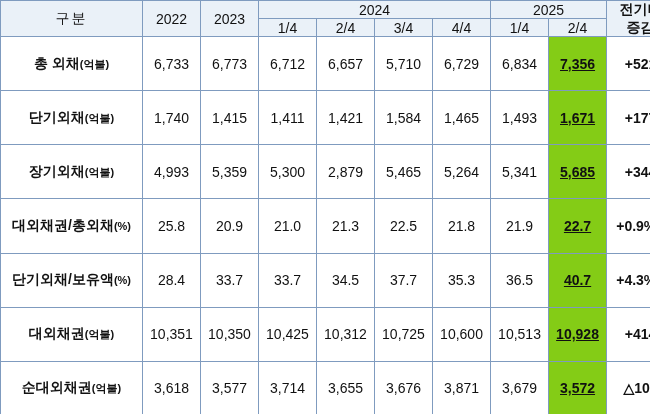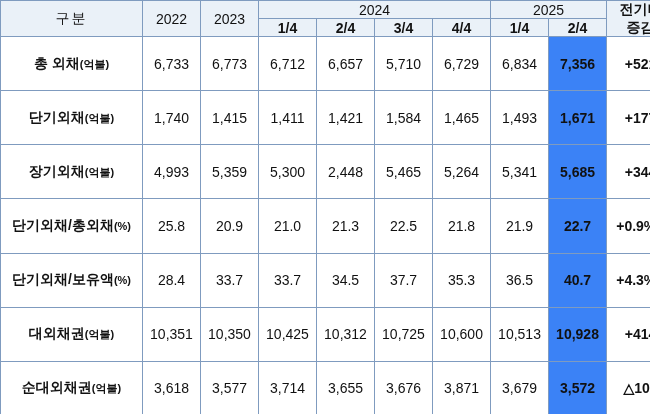--- a/index.html
+++ b/index.html
@@ -36,21 +36,21 @@
   }
   th.head-gubun {
     font-size: 17px;
     letter-spacing: 2px;
   }
   th.head-year {
     font-size: 16px;
   }
   th.head-q {
     font-size: 14px;
-    font-weight: bold;
+    font-weight: normal;
     margin-top: 45px;
   }
   th.head-chg {
     font-size: 14px;
     line-height: 1.25;
     font-weight: bold;
   }
   
   td.rowlabel {
     text-align: center;
@@ -65,22 +65,23 @@
   
   td.num {
     font-size: 14.5px;
     font-weight: bold;
   }
   td.num.plain {
     font-weight: normal;
   }
   
   td.hl {
-    background: #3b82f6;
-    font-weight: bold;
+    background: #84cc16;
+    font-weight: bold;
+    text-decoration: underline;
   }
   td.chg {
     background: #ffffff;
     font-weight: bold;
     font-size: 14px;
   }
   col.c-label { width: 142px; }
   col.c-y { width: 58px; }
   col.c-q { width: 58px; }
   col.c-chg { width: 68px; }
@@ -145,29 +146,29 @@
       <td class="num plain">1,465</td>
       <td class="num plain">1,493</td>
       <td class="num hl">1,671</td>
       <td class="chg">+177</td>
     </tr>
     <tr>
       <td class="rowlabel"><span>장기외채</span><span class="unit">(억불)</span></td>
       <td class="num plain">4,993</td>
       <td class="num plain">5,359</td>
       <td class="num plain">5,300</td>
-      <td class="num plain">2,448</td>
+      <td class="num plain">2,879</td>
       <td class="num plain">5,465</td>
       <td class="num plain">5,264</td>
       <td class="num plain">5,341</td>
       <td class="num hl">5,685</td>
       <td class="chg">+344</td>
     </tr>
     <tr>
-      <td class="rowlabel"><span>단기외채/총외채</span><span class="unit">(%)</span></td>
+      <td class="rowlabel"><span>대외채권/총외채</span><span class="unit">(%)</span></td>
       <td class="num plain">25.8</td>
       <td class="num plain">20.9</td>
       <td class="num plain">21.0</td>
       <td class="num plain">21.3</td>
       <td class="num plain">22.5</td>
       <td class="num plain">21.8</td>
       <td class="num plain">21.9</td>
       <td class="num hl">22.7</td>
       <td class="chg">+0.9%p</td>
     </tr>

